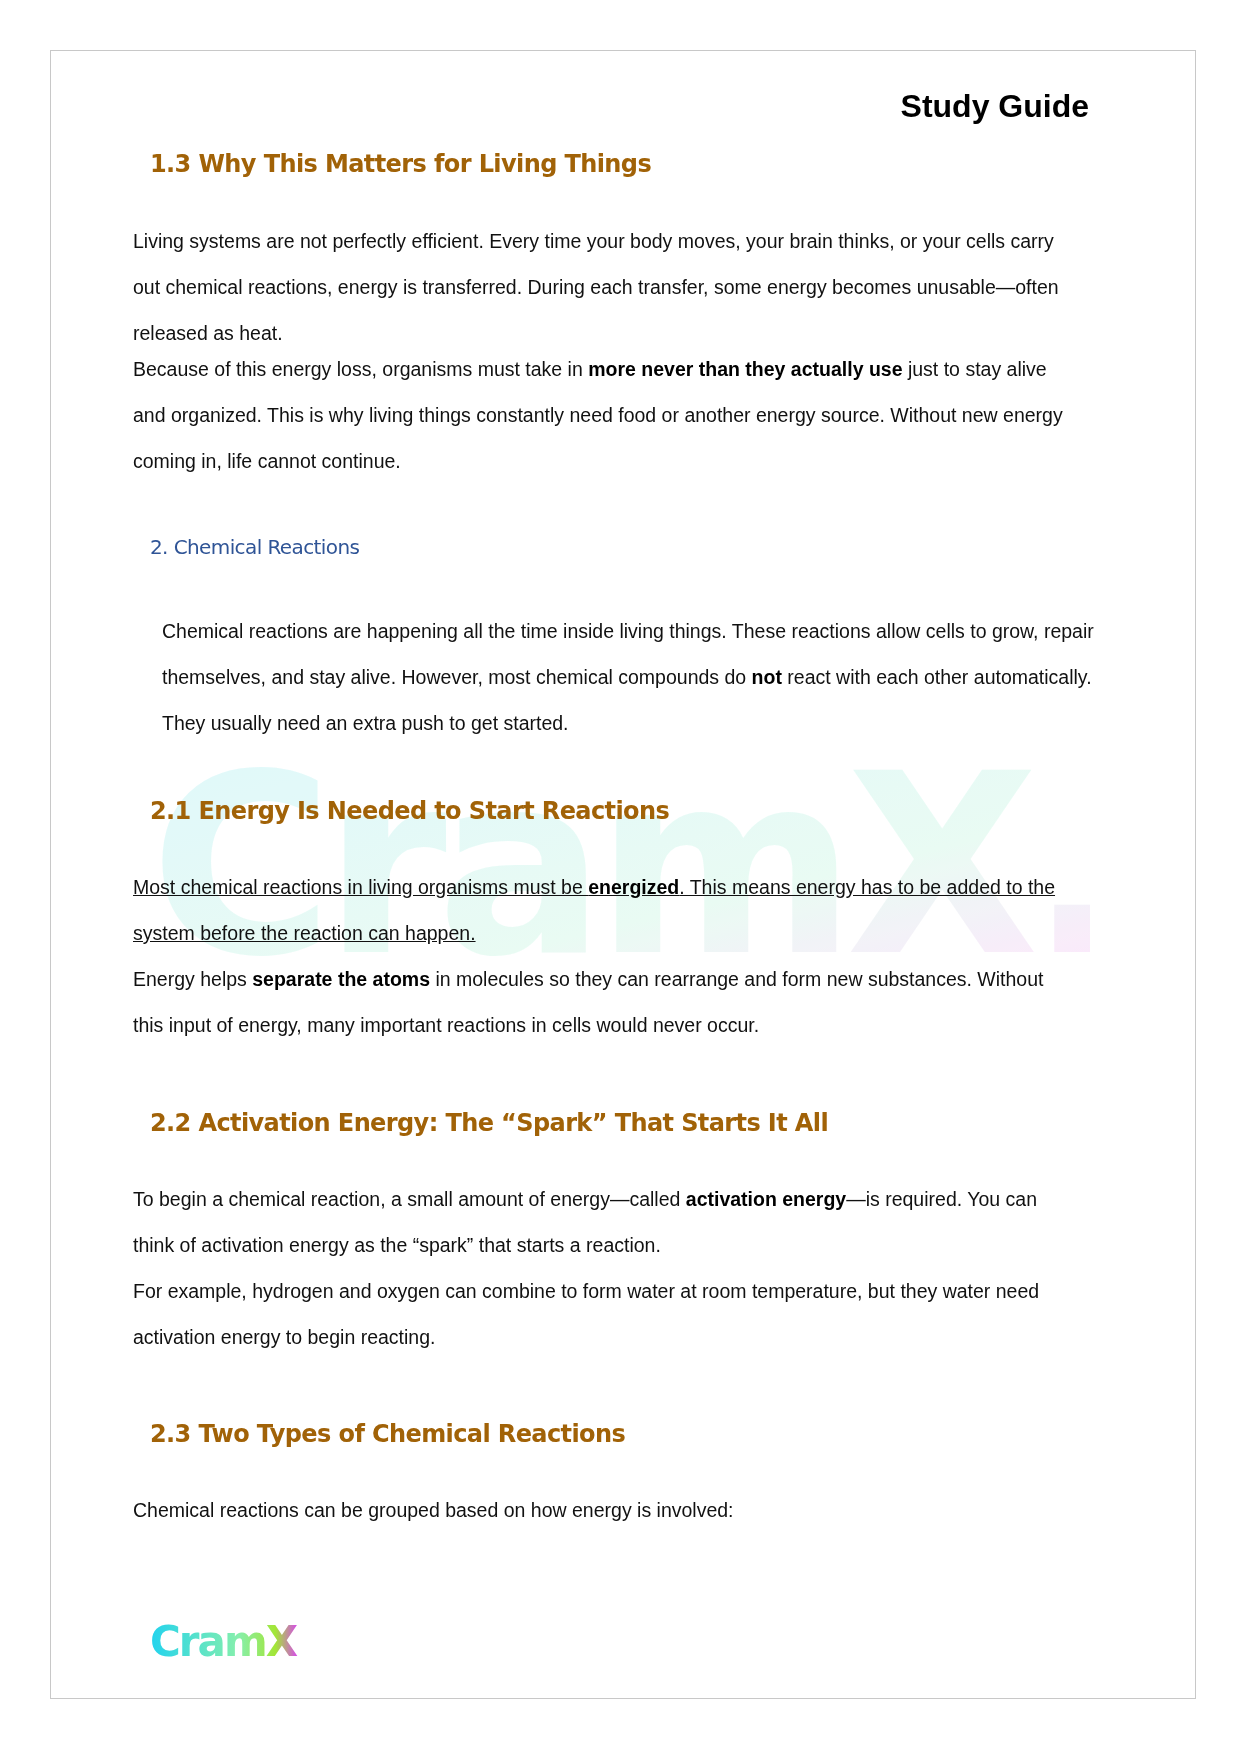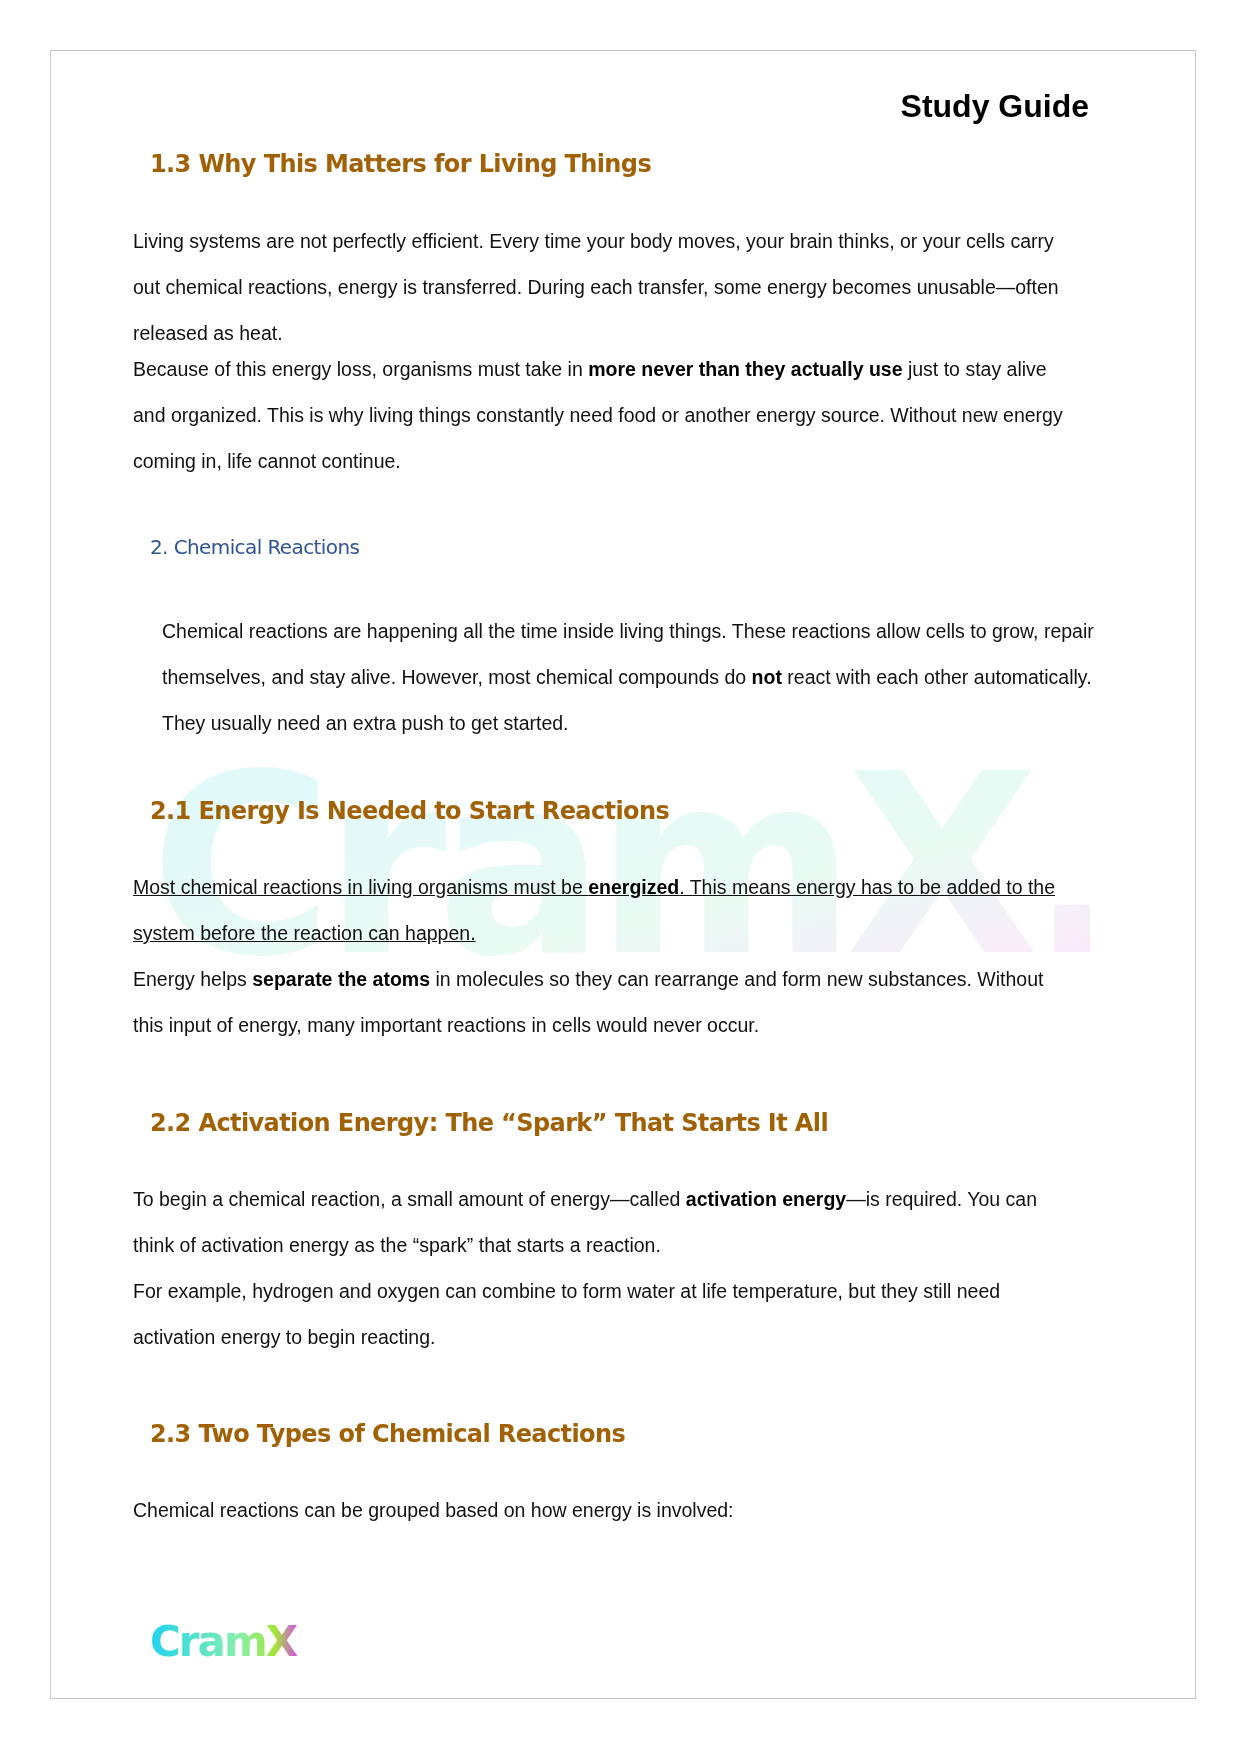--- a/index.html
+++ b/index.html
@@ -52,21 +52,21 @@
 </p>
 <p class="p layer" style="top:956px;">
   <span>Energy helps </span><b>separate the atoms</b><span> in molecules so they can rearrange and form new substances. Without this input of energy, many important reactions in cells would never occur.</span>
 </p>
 
 <h2 class="h2 layer" style="top:1109px;text-align:center;">2.2 Activation Energy: The “Spark” That Starts It All</h2>
 <p class="p layer" style="top:1176px;">
   <span>To begin a chemical reaction, a small amount of energy—called </span><b>activation energy</b><span>—is required. You can think of activation energy as the “spark” that starts a reaction.</span>
 </p>
 <p class="p layer" style="top:1268px;">
-  <span>For example, hydrogen and oxygen can combine to form water at life temperature, but they still need activation energy to begin reacting.</span>
+  <span>For example, hydrogen and oxygen can combine to form water at room temperature, but they water need activation energy to begin reacting.</span>
 </p>
 
 <h2 class="h2 layer" style="top:1420px;">2.3 Two Types of Chemical Reactions</h2>
 <p class="p layer" style="top:1487px;">
   <span>Chemical reactions can be grouped based on how energy is involved:</span>
 </p>
 
 <svg class="logo" width="160" height="52" viewBox="0 0 160 52" xmlns="http://www.w3.org/2000/svg">
   <defs>
     <linearGradient id="lg" x1="0" y1="0" x2="1" y2="0">

